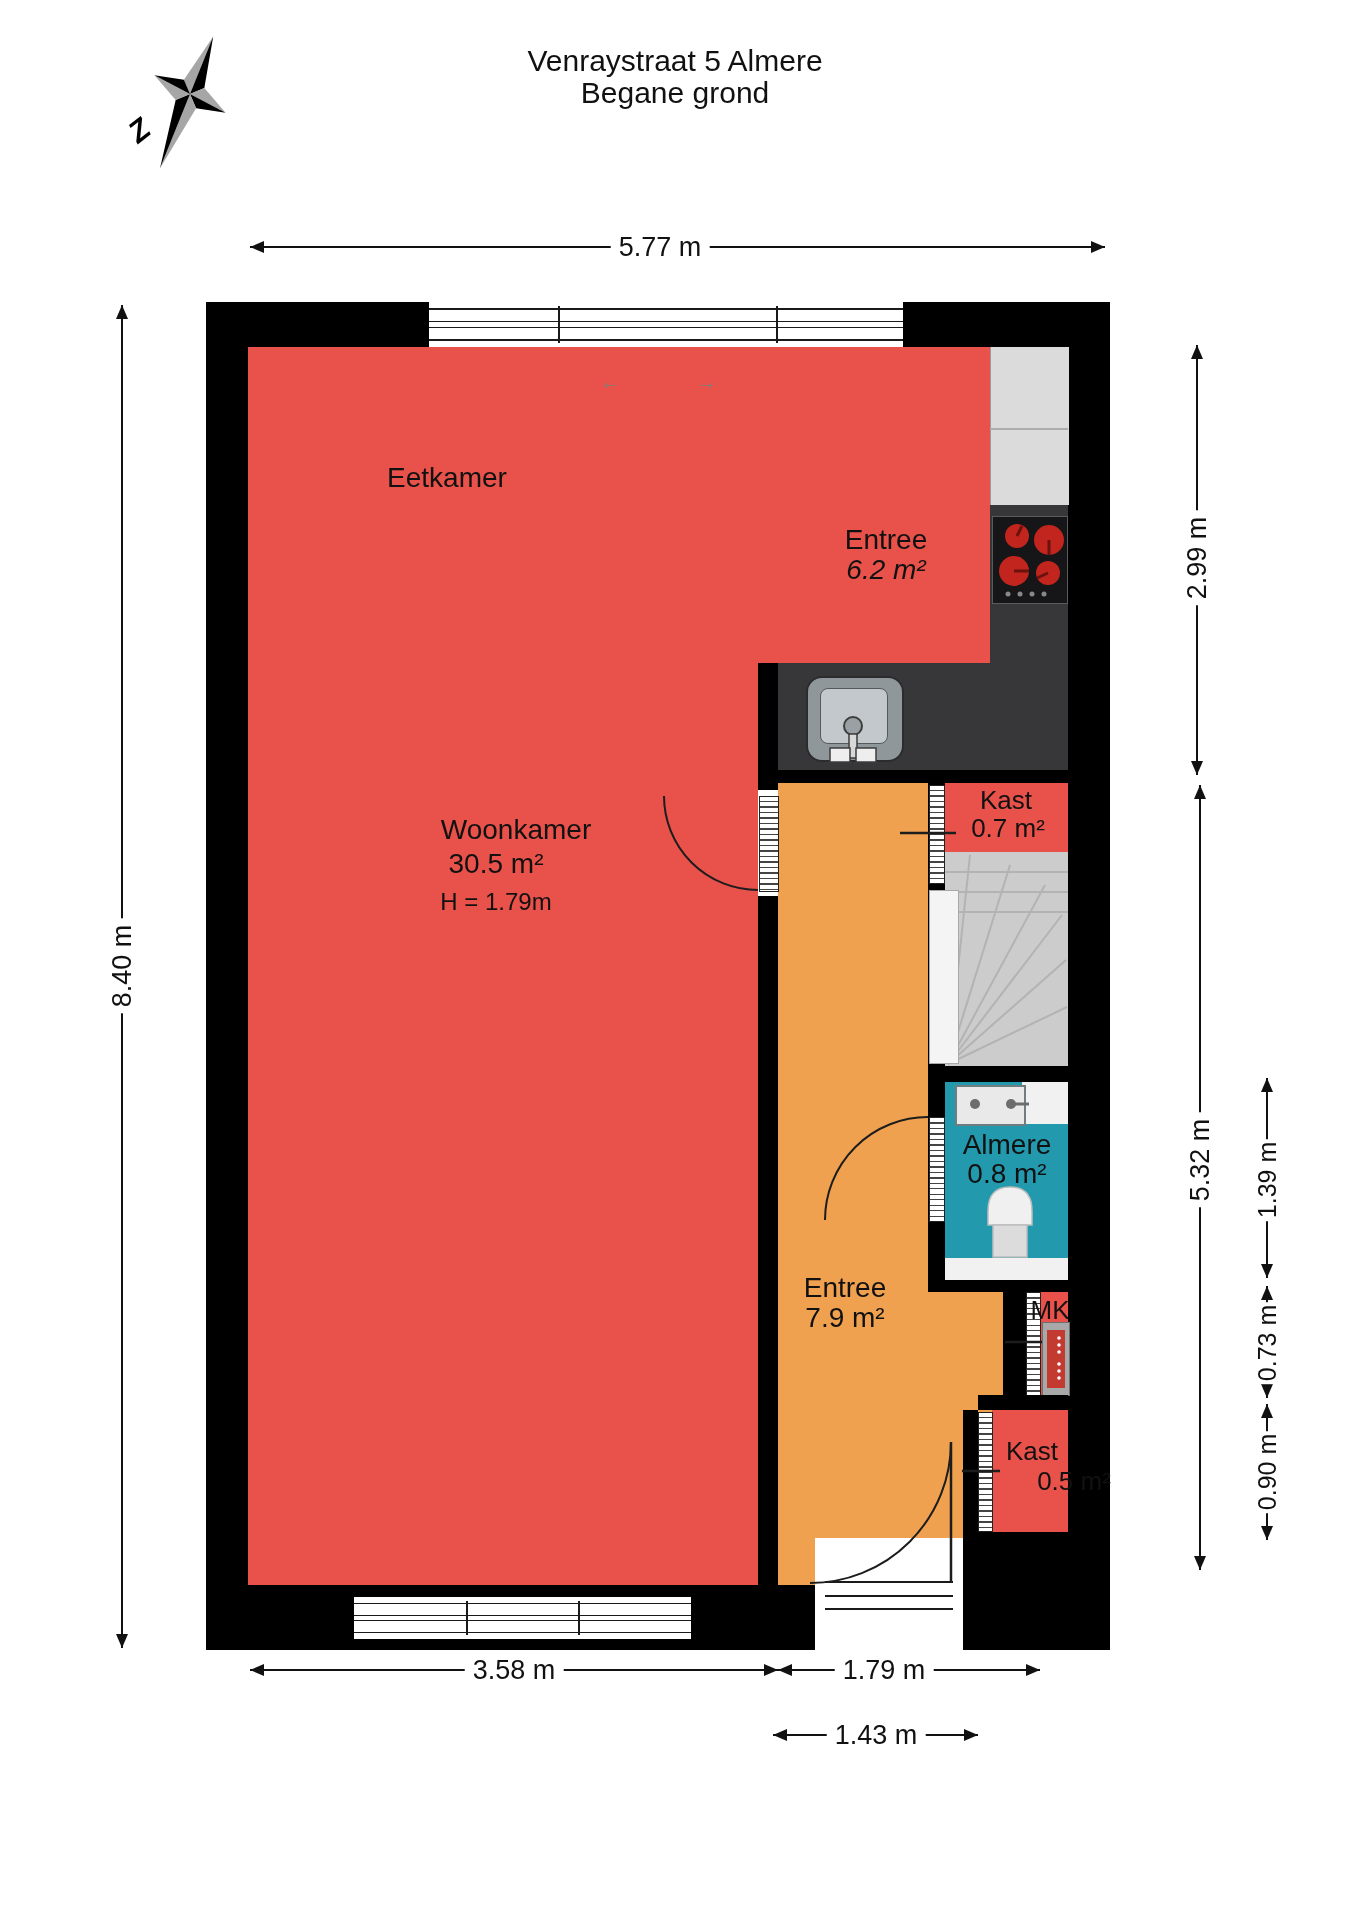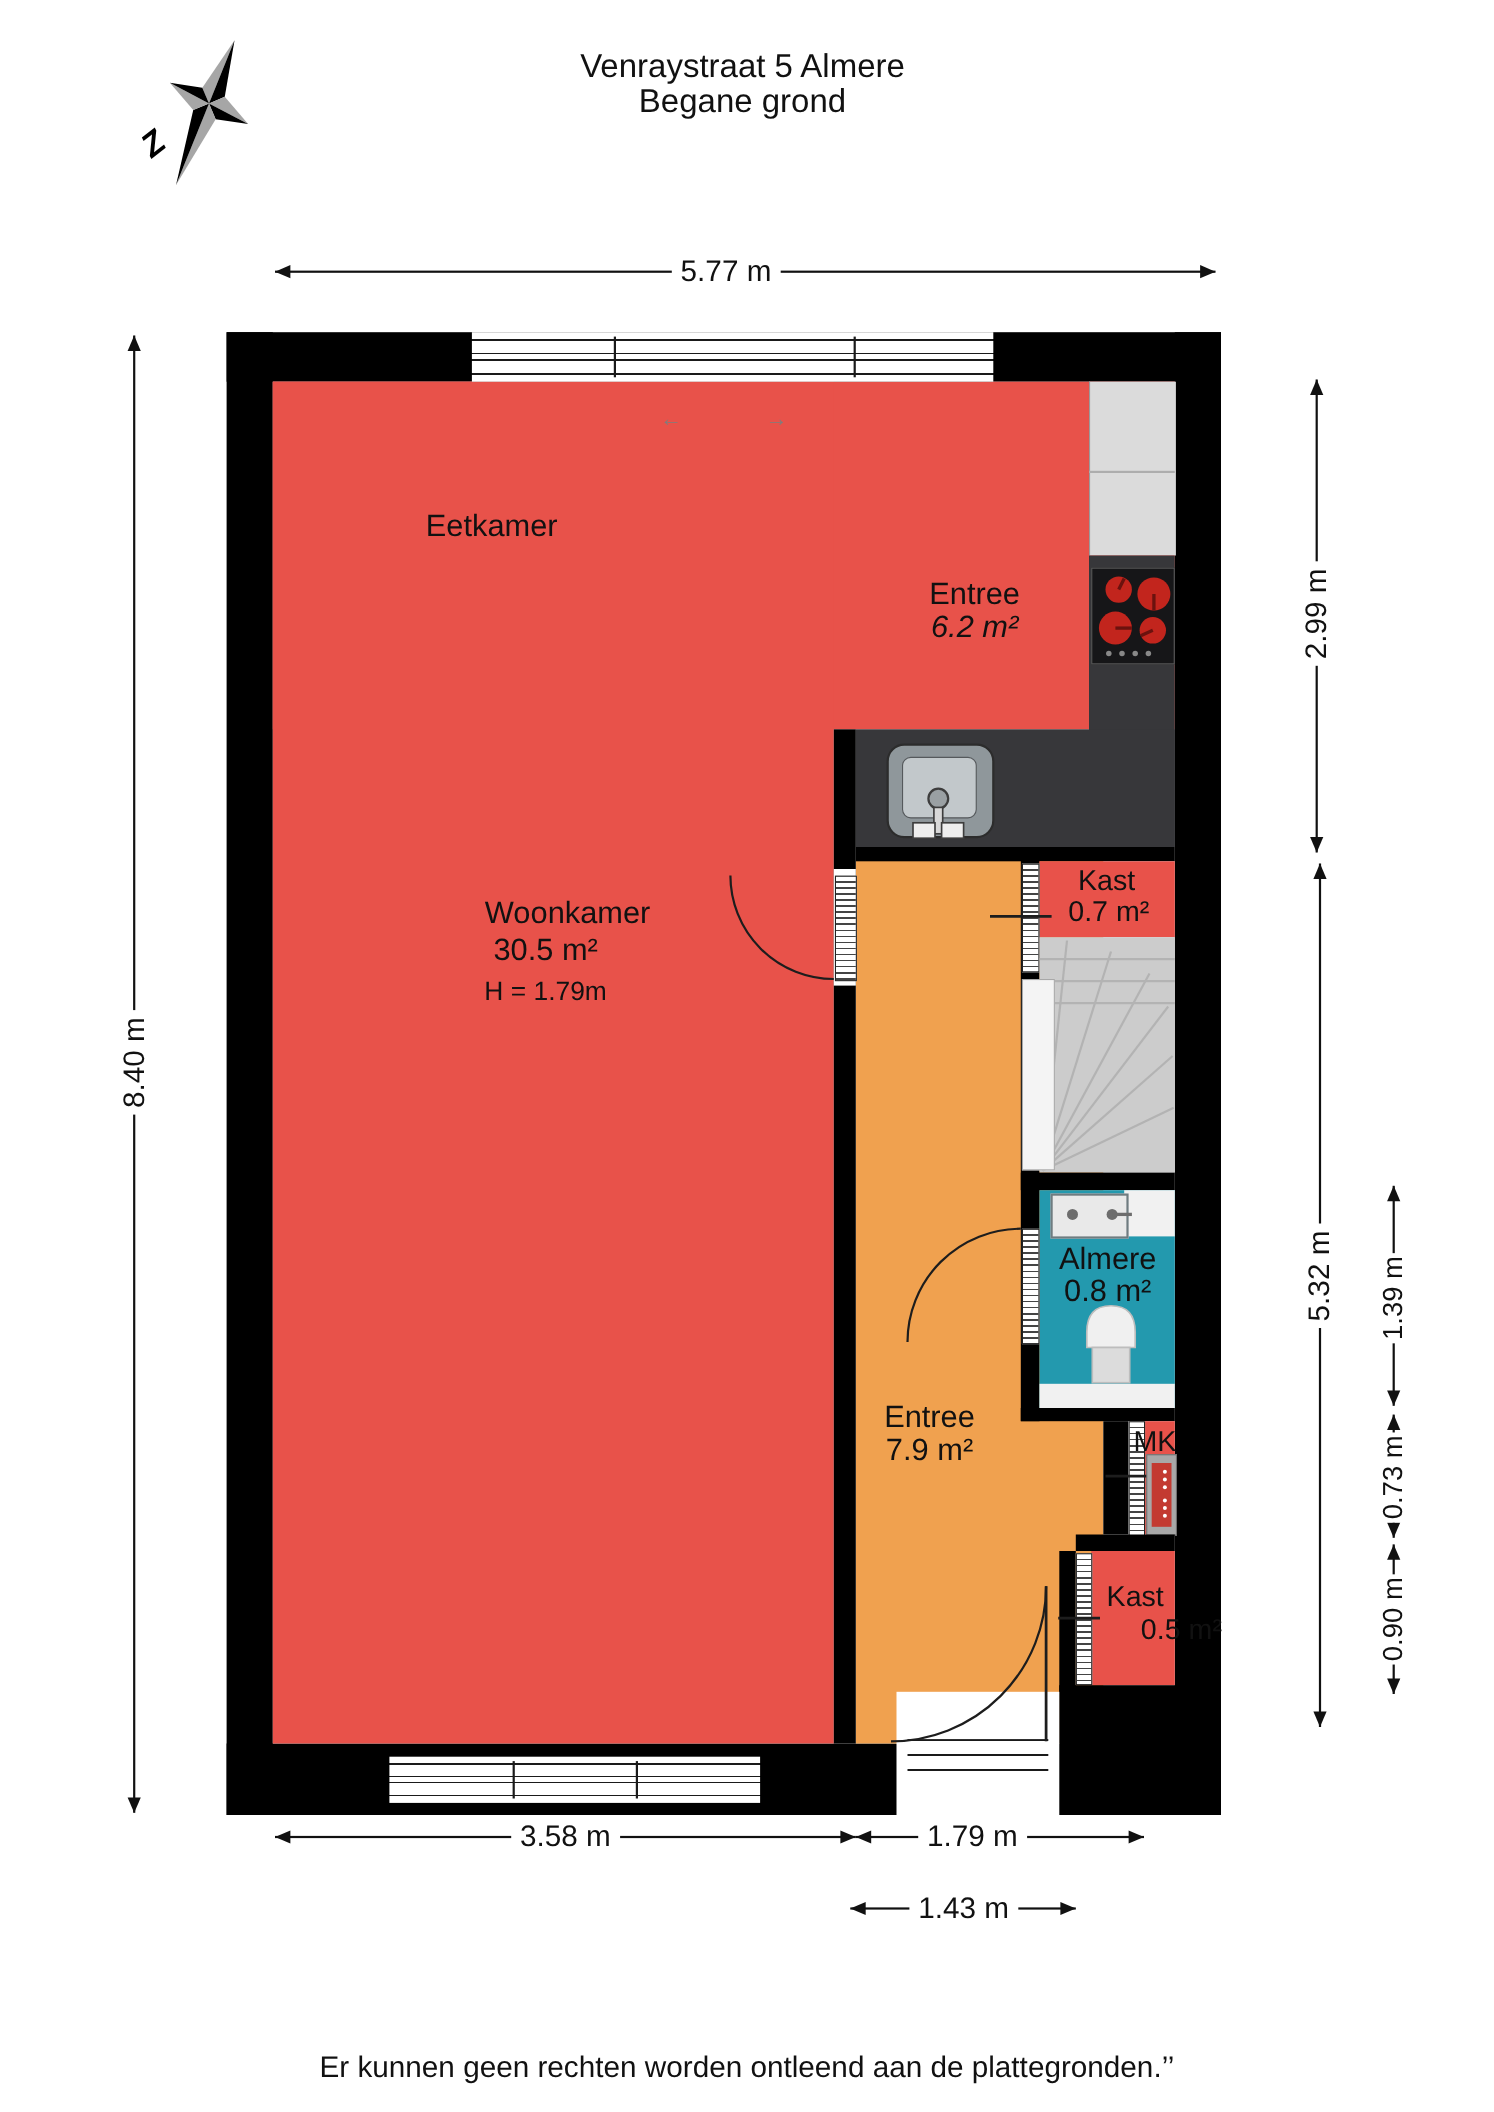--- a/index.html
+++ b/index.html
@@ -255,15 +255,14 @@
   <div class="dline-h" style="left:778px;top:1669px;width:262px;"></div>
   <div class="arr left" style="left:778px;top:1664px;"></div>
   <div class="arr right" style="left:1026px;top:1664px;"></div>
   <div class="dlabel" style="left:884px;top:1670px;">1.79 m</div>
 
   <div class="dline-h" style="left:773px;top:1734px;width:205px;"></div>
   <div class="arr left" style="left:773px;top:1729px;"></div>
   <div class="arr right" style="left:964px;top:1729px;"></div>
   <div class="dlabel" style="left:876px;top:1735px;">1.43 m</div>
 
-  <div class="note" style="left:679px;top:1864px;">Er kunnen geen rechten worden ontleend aan de plattegronden.’’</div>
 
 </div>
 
 </body></html>

